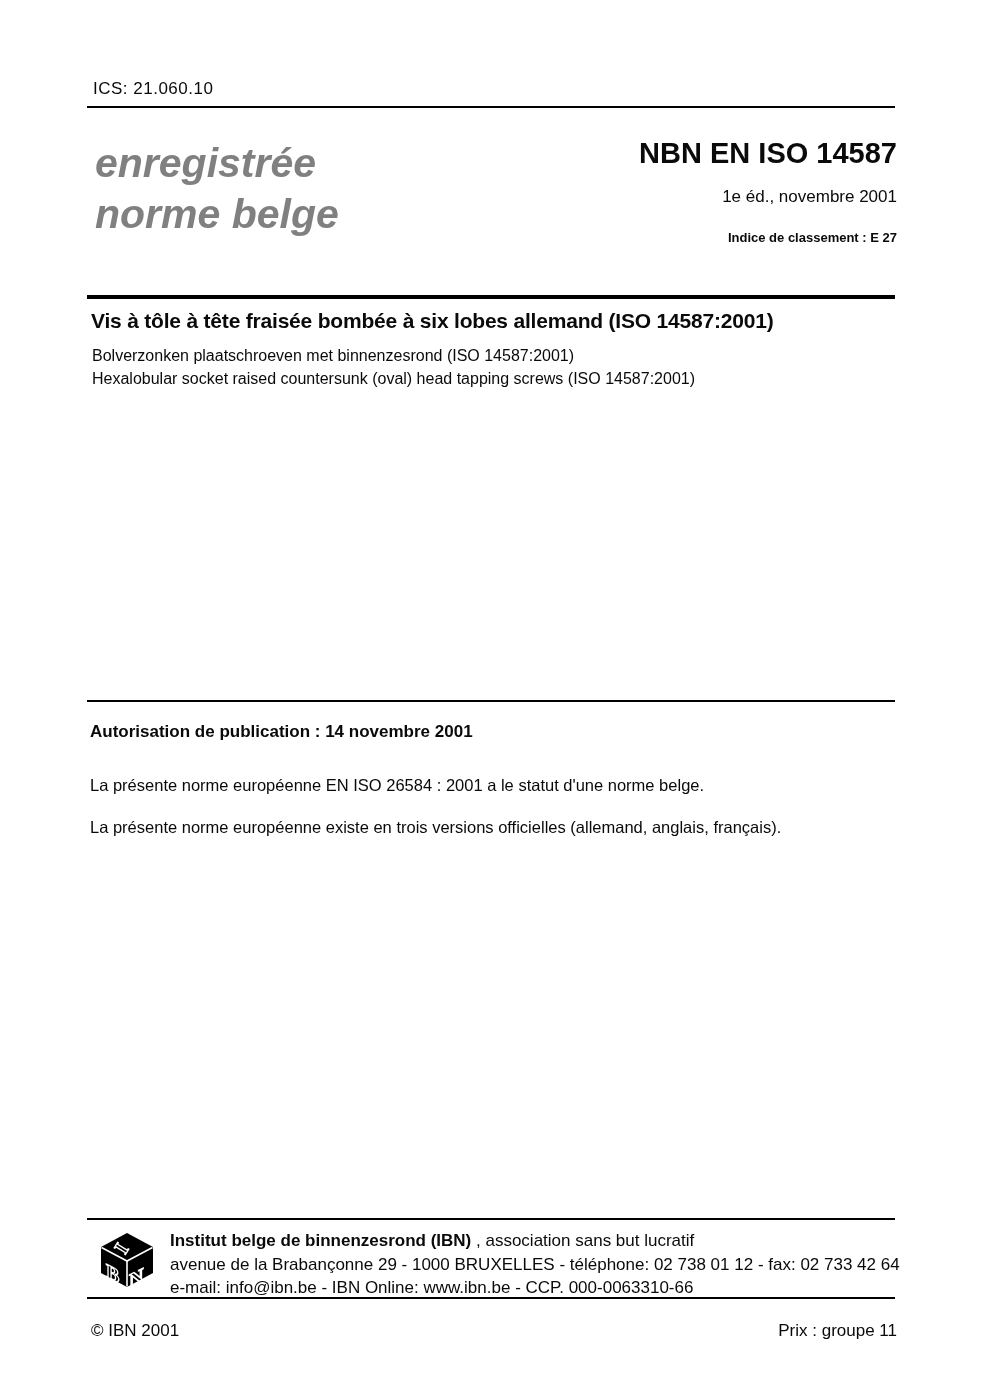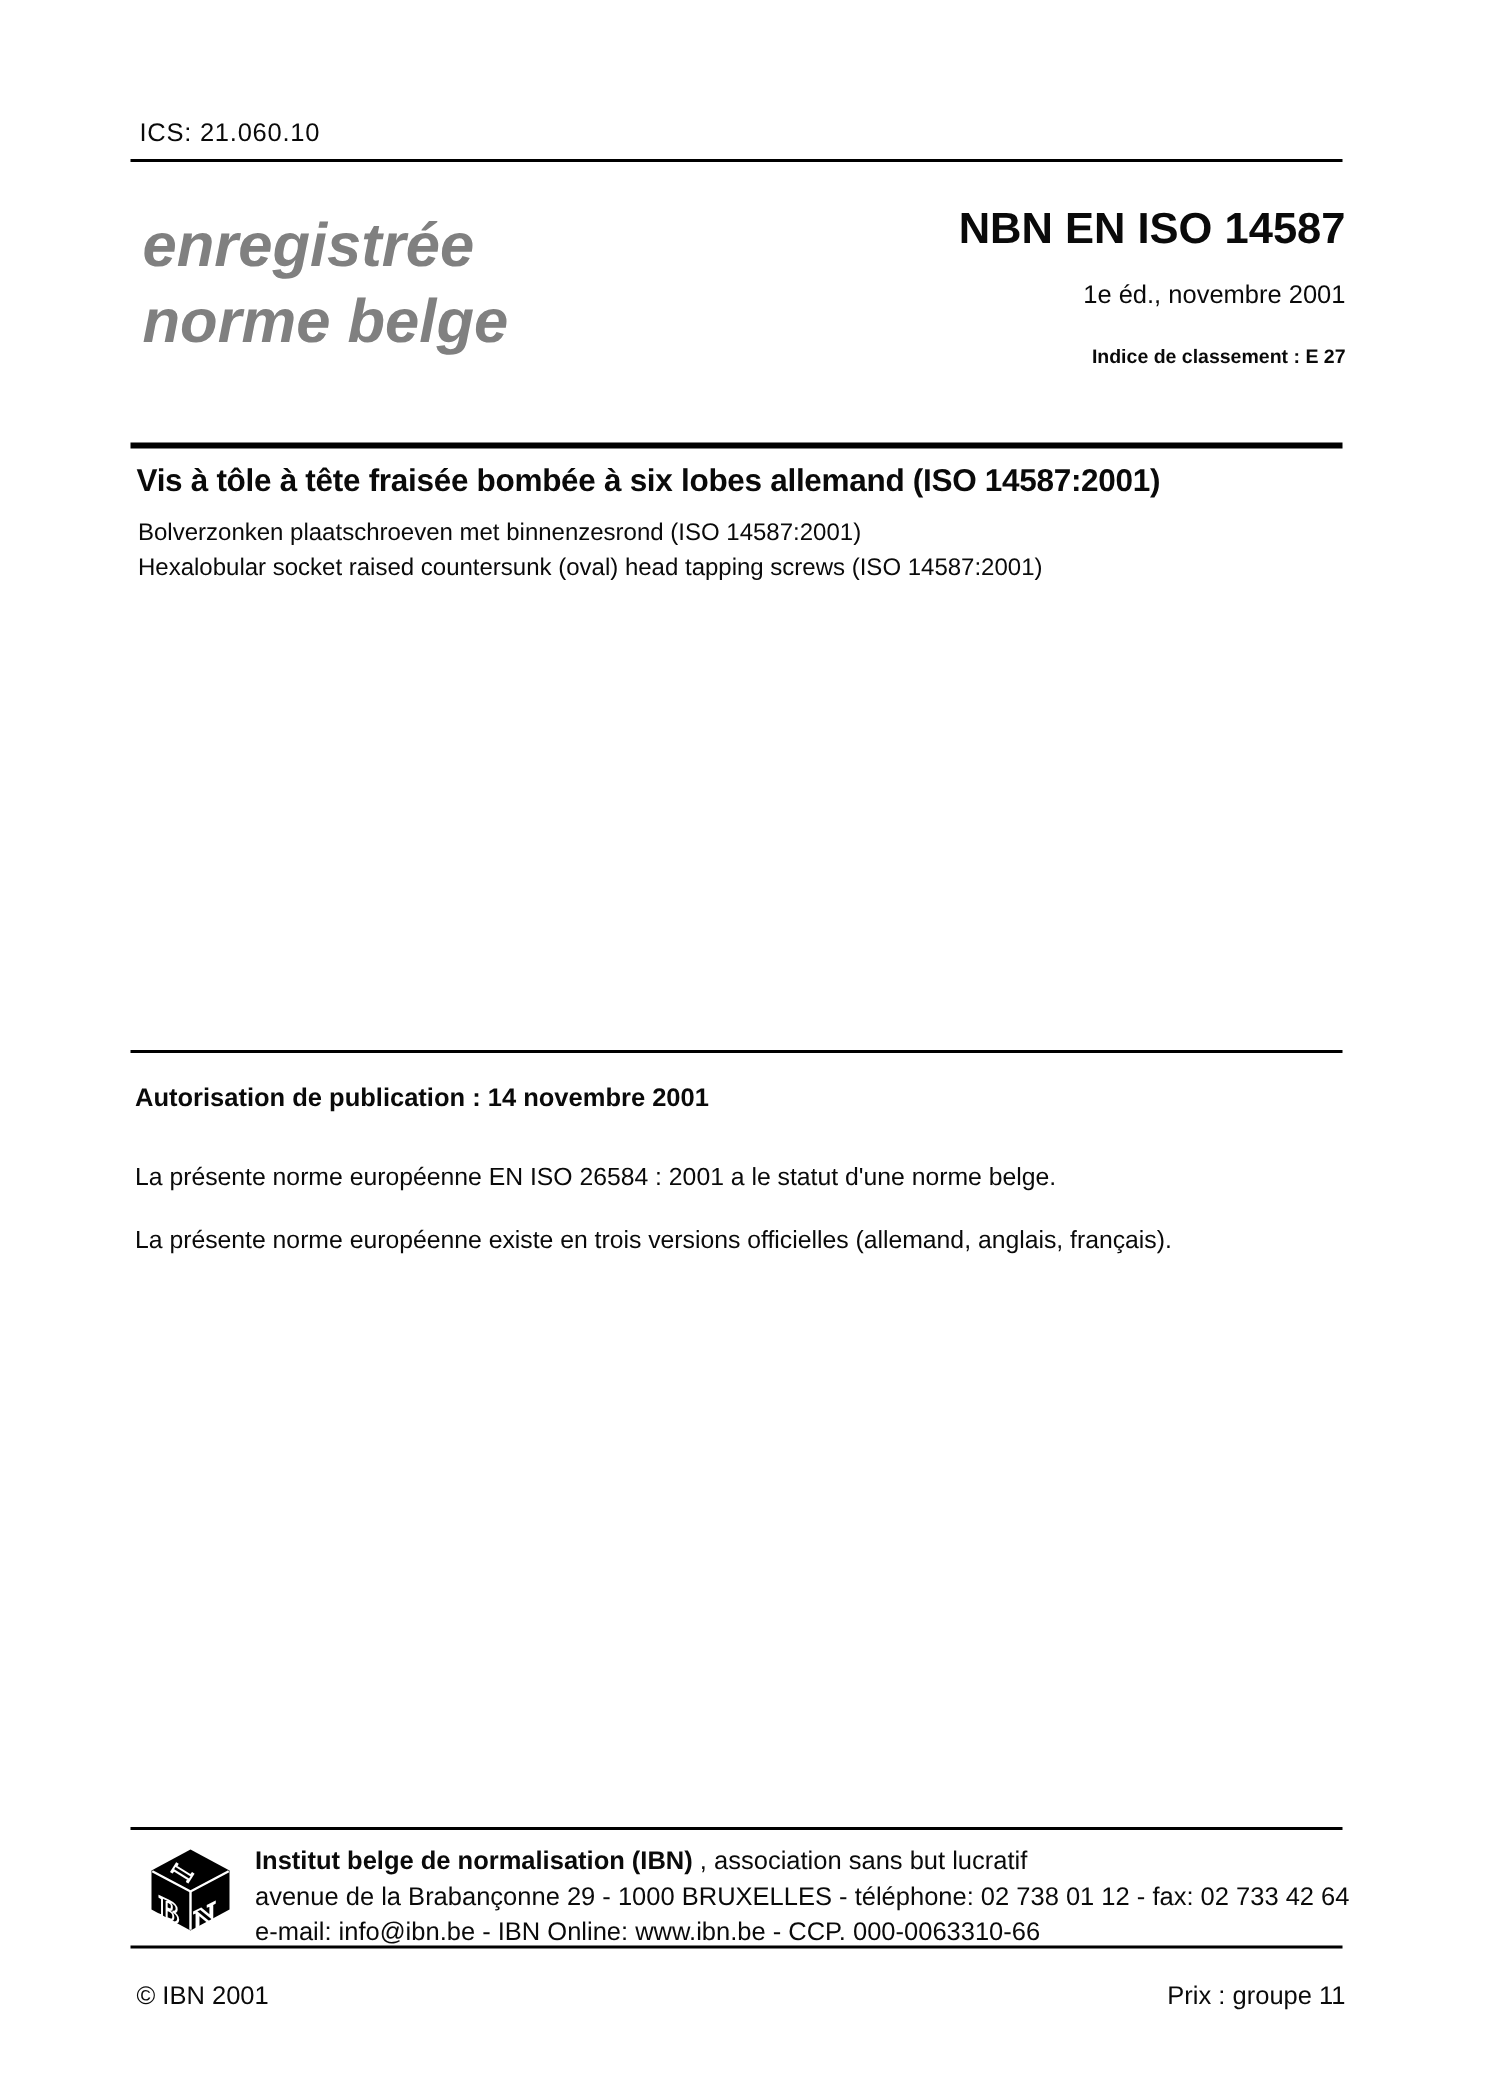--- a/index.html
+++ b/index.html
@@ -134,21 +134,21 @@
       <path d="M30,30 L30,55.5"></path>
     </g>
     <g fill="none" stroke="#ffffff" stroke-width="1.3" font-family="Liberation Serif, DejaVu Serif, serif" font-weight="bold" font-size="20px">
       <text transform="translate(30,21) rotate(-58)" text-anchor="middle">I</text>
       <text transform="translate(9,46) skewY(26)">B</text>
       <text transform="translate(32,57) skewY(-26)">N</text>
     </g>
   </svg>
 
   <div class="abs pub-text">
-    <div><span class="pub-name-bold">Institut belge de normalisation (IBN)</span><span> ,  association sans but lucratif</span></div>
+    <div><span class="pub-name-bold">Institut belge de binnenzesrond (IBN)</span><span> ,  association sans but lucratif</span></div>
     <div>avenue de la Brabançonne 29 - 1000 BRUXELLES - téléphone: 02 738 01 12 - fax: 02 733 42 64</div>
     <div>e-mail: info@ibn.be  - IBN Online: www.ibn.be - CCP. 000-0063310-66</div>
   </div>
 
   <div class="hrule thin" style="top:1297px;"></div>
 
   <div class="abs footer-copyright">© IBN 2001</div>
   <div class="abs footer-price">Prix : groupe 11</div>
 
 </div>

